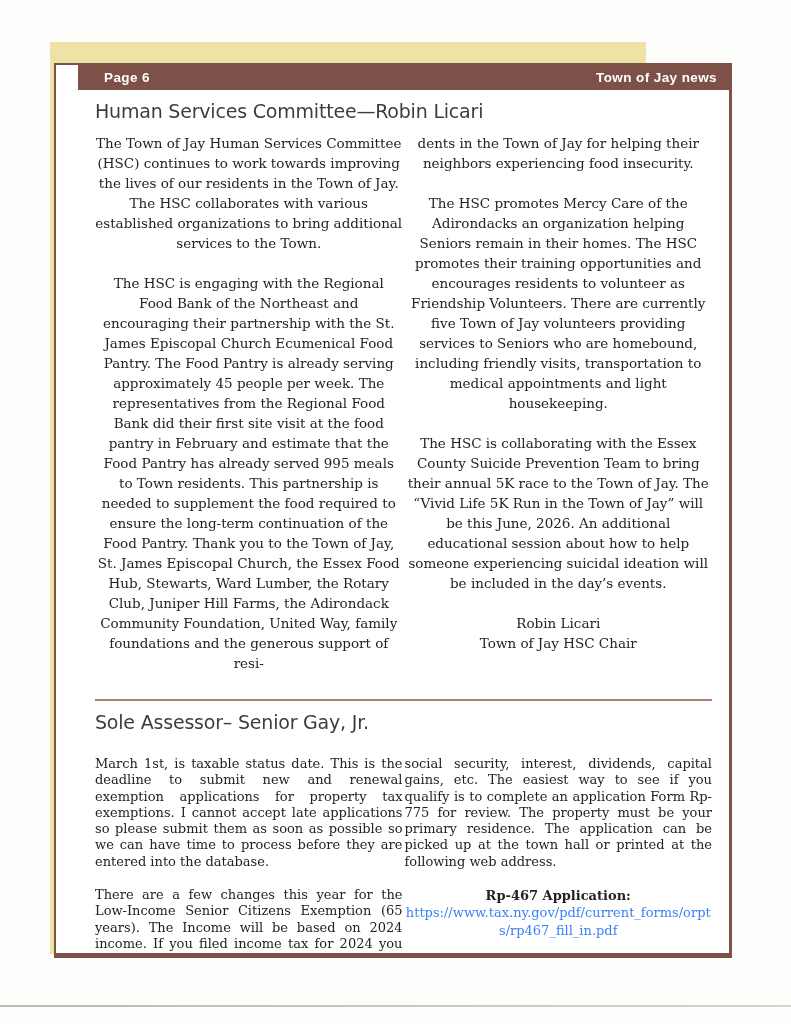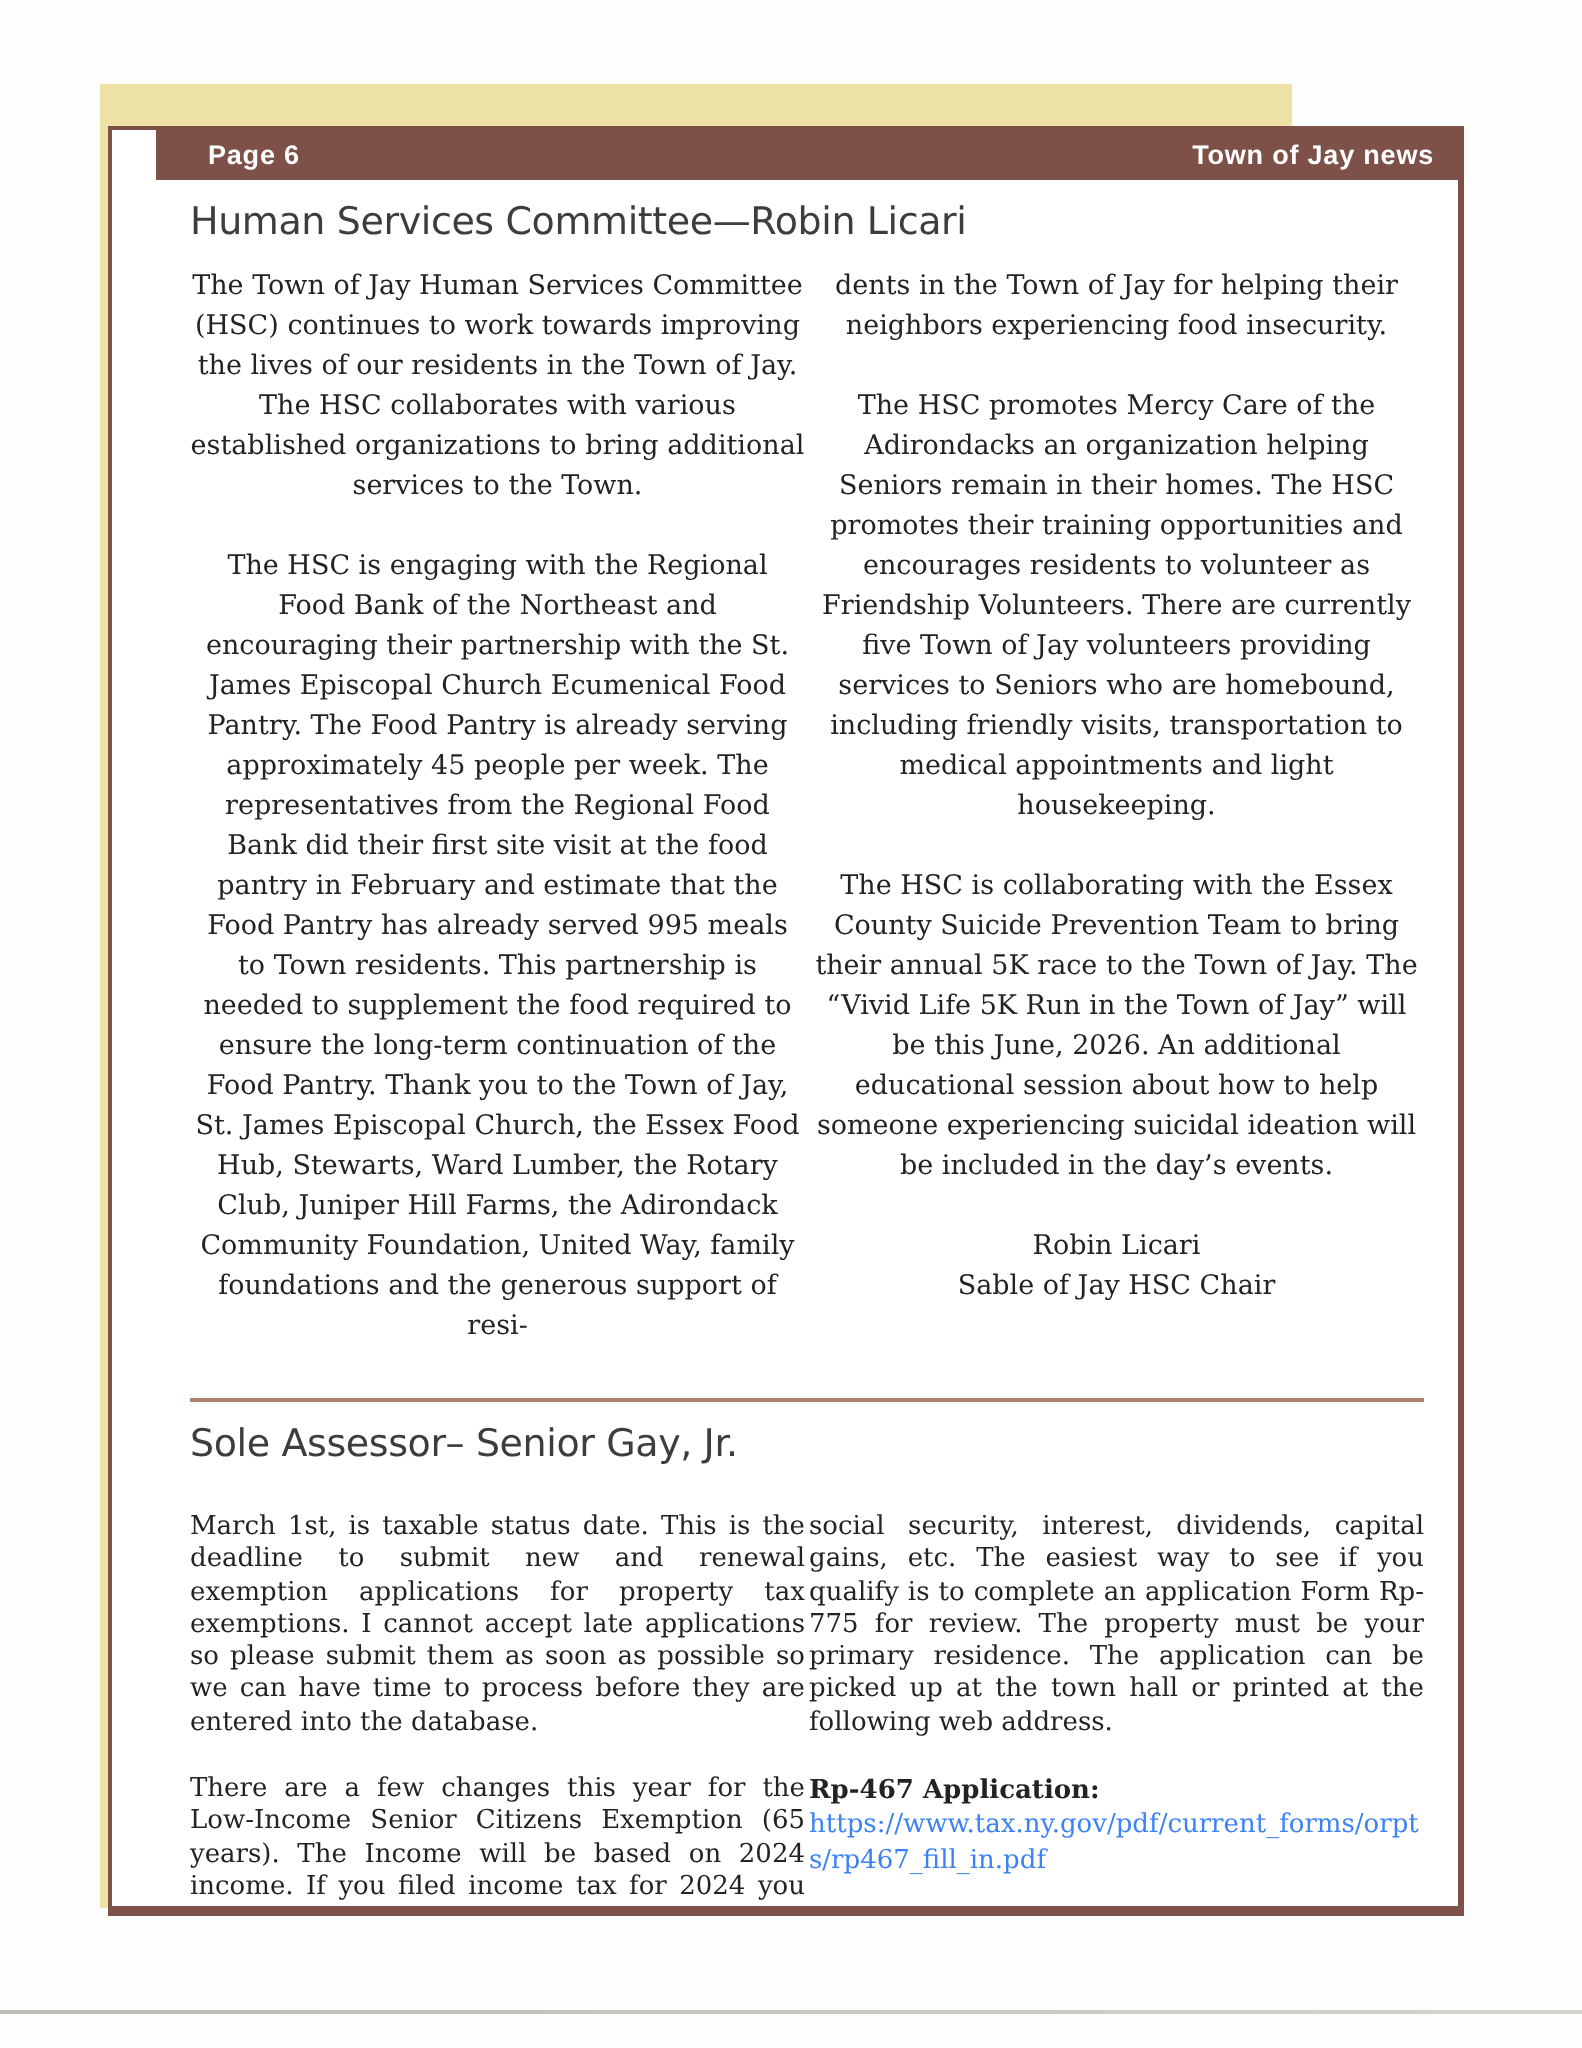--- a/index.html
+++ b/index.html
@@ -39,21 +39,21 @@
   .para{color:#242322;margin:0;}
   .para.s1{font-size:13.5px;line-height:20px;text-align:center;margin-bottom:20px;}
   .para.s2{font-size:13px;line-height:16.3px;text-align:justify;margin-bottom:17px;margin-top:12px;}
   .divider{
     border:none;border-top:2px solid #a8826e;
     margin:6px 17px 2px 17px;
   }
   .signature{
     text-align:center;font-size:13.5px;line-height:20px;color:#242322;margin-top:16px;
   }
-  .links{text-align:left;margin-top:15px;}
+  .links{text-align:center;margin-top:15px;}
   .link-group{margin-bottom:17px;}
   .link-label{font-weight:bold;font-size:13px;line-height:17px;color:#242322;}
   .link-url{
     color:#3b82f6;font-size:13px;line-height:17.5px;
     overflow-wrap:break-word;word-break:break-all;cursor:pointer;
   }
   .scan-line{
     position:absolute;left:0;top:1005px;width:791px;height:2px;
     background:linear-gradient(to right,#bdbab6,#d6d3cf);
   }
@@ -80,21 +80,21 @@
           <p class="para s1">The HSC is engaging with the Regional Food Bank of the Northeast and encouraging their partnership with the St. James Episcopal Church Ecumenical Food Pantry.  The Food Pantry is already serving approximately 45 people per week.  The representatives from the Regional Food Bank did their first site visit at the food pantry in February and estimate that the Food Pantry has already served 995 meals to Town residents.  This partnership is needed to supplement the food required to ensure the long-term continuation of the Food Pantry.  Thank you to the Town of Jay, St. James Episcopal Church, the Essex Food Hub, Stewarts, Ward Lumber, the Rotary Club, Juniper Hill Farms, the Adirondack Community Foundation, United Way, family foundations and the generous support of resi-</p>
         </div>
       <div class="col">
         <div>
             <p class="para s1">dents in the Town of Jay for helping their neighbors experiencing food insecurity.</p>
             <p class="para s1">The HSC promotes Mercy Care of the Adirondacks an organization helping Seniors remain in their homes. The HSC promotes their training opportunities and encourages residents to volunteer as Friendship Volunteers.  There are currently five Town of Jay volunteers providing services to Seniors who are homebound, including friendly visits, transportation to medical appointments and light housekeeping.</p>
             <p class="para s1">The HSC is collaborating with the Essex County Suicide Prevention Team to bring their annual 5K race to the Town of Jay.  The “Vivid Life 5K Run in the Town of Jay” will be this June, 2026.  An additional educational session about how to help someone experiencing suicidal ideation will be included in the day’s events.</p>
           </div>
         <div class="signature">
           <div>Robin Licari</div>
-          <div>Sable of Jay HSC Chair</div>
+          <div>Town of Jay HSC Chair</div>
         </div>
       </div>
     </div>
   </div>
 
   <hr class="divider">
 
   <div class="section">
     <h2>Sole Assessor– Senior Gay, Jr.</h2>
     <div class="cols">

